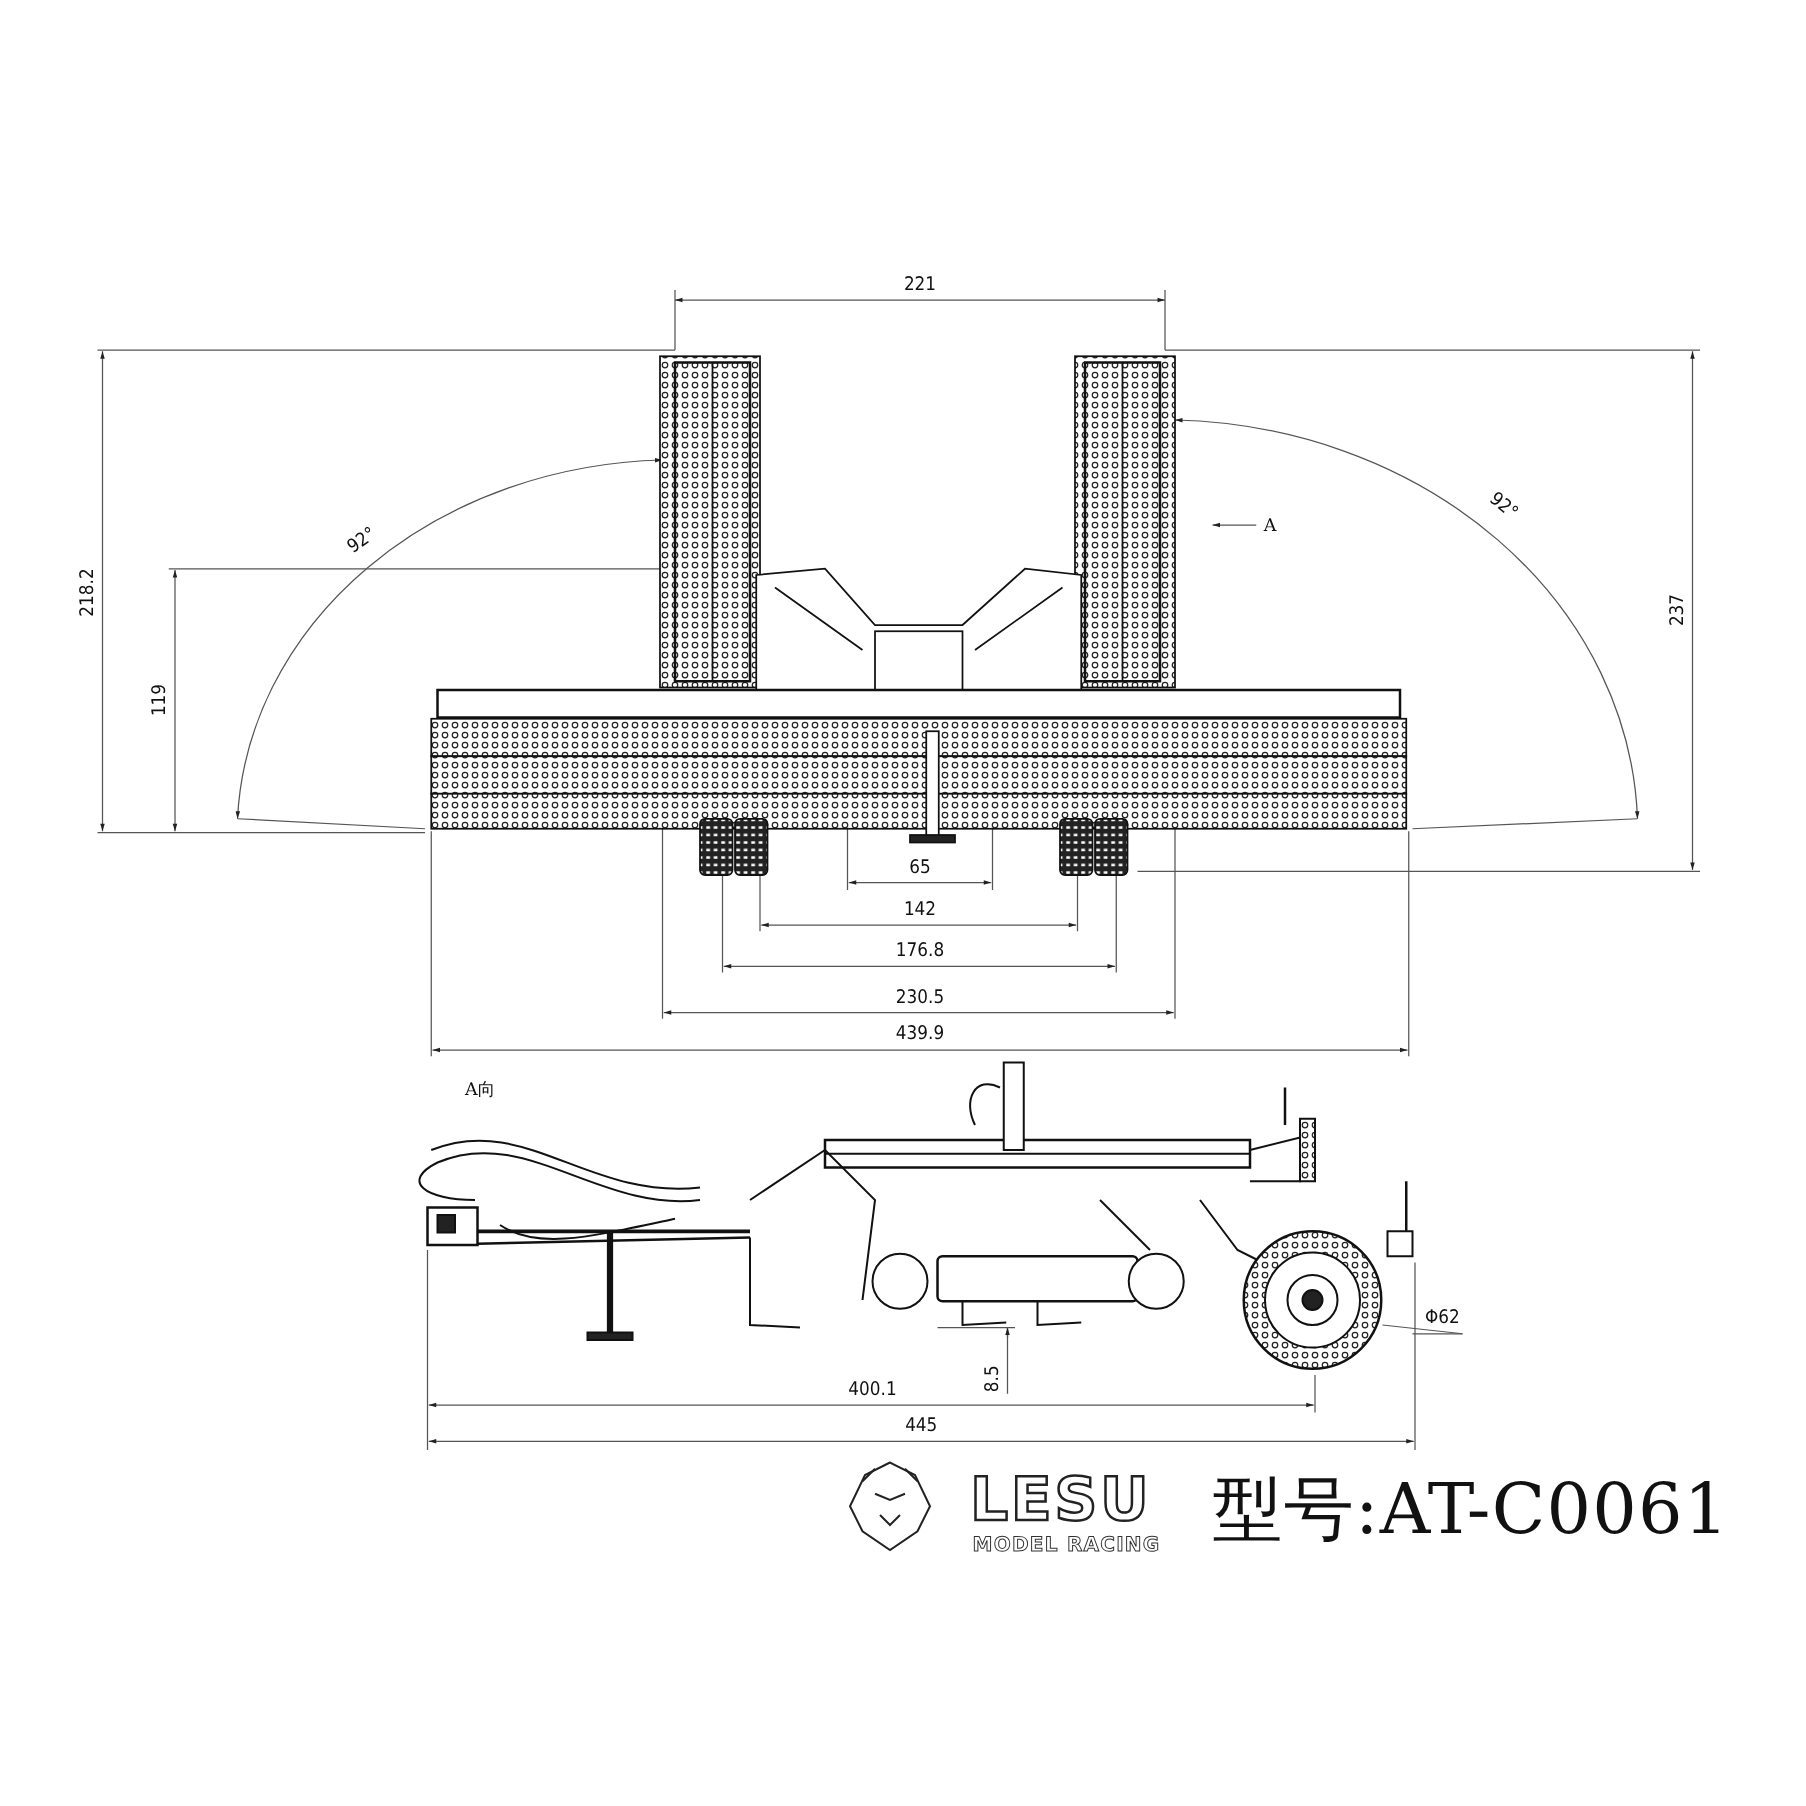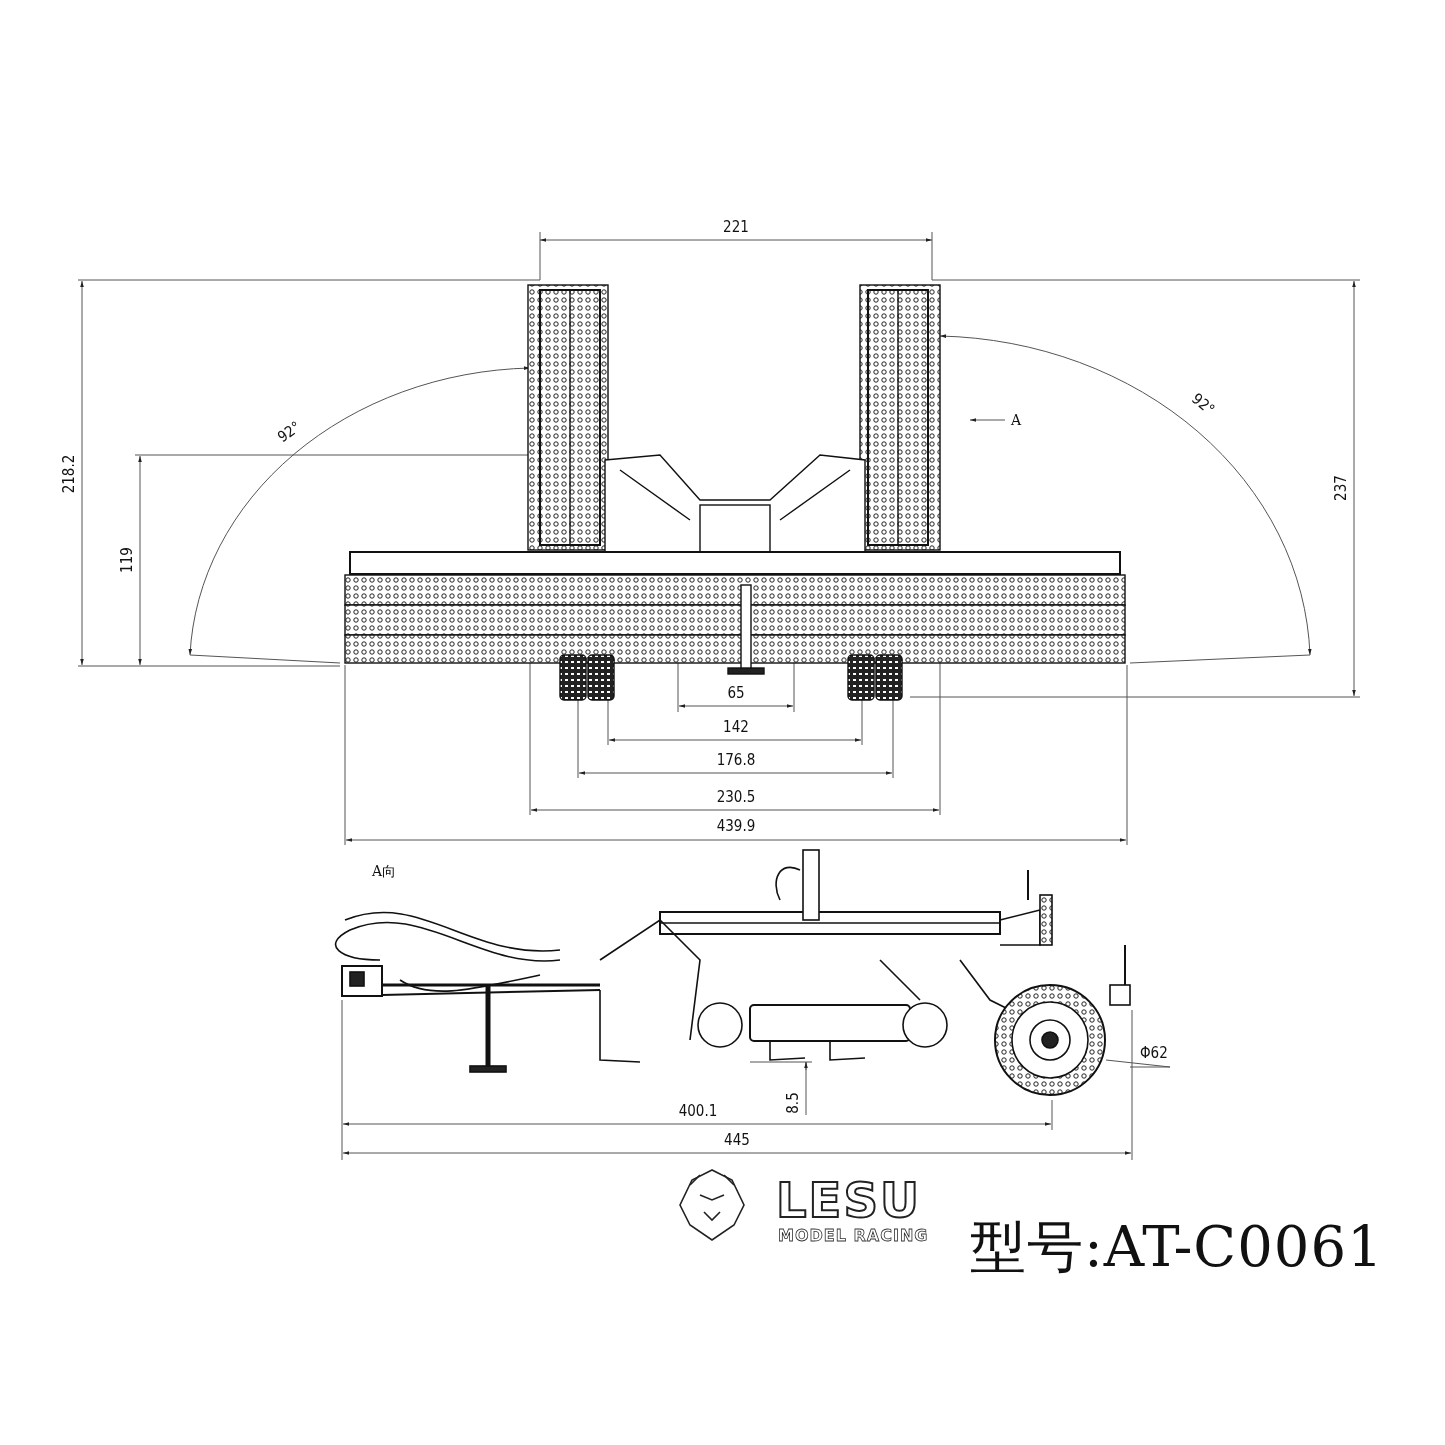--- a/index.html
+++ b/index.html
@@ -1,20 +1,20 @@
 <!DOCTYPE html>
 <html><head>
 <meta charset="utf-8">
 <style>
   html, body { margin: 0; padding: 0; background: #ffffff; }
   body { width: 1445px; height: 1445px; position: relative; overflow: hidden; font-family: "DejaVu Sans", sans-serif; }
   svg { position: absolute; left: 0; top: 0; }
   .dim-text { font-family: "DejaVu Sans Condensed", "DejaVu Sans", sans-serif; font-size: 15px; fill: #111; }
   .label-serif { font-family: "DejaVu Serif", serif; font-size: 14px; fill: #111; }
-  .model-text { position: absolute; left: 970px; top: 1170px; font-family: "DejaVu Serif", "Liberation Serif", serif; font-size: 56px; color: #111; letter-spacing: 1px; white-space: nowrap; margin-top: 40px; }
+  .model-text { position: absolute; left: 970px; top: 1170px; font-family: "DejaVu Serif", "Liberation Serif", serif; font-size: 56px; color: #111; letter-spacing: 1px; white-space: nowrap; }
   .brand-name { position: absolute; left: 776px; top: 1172px; font-family: "DejaVu Sans", sans-serif; font-size: 48px; font-weight: bold; color: #fff; -webkit-text-stroke: 2px #222; letter-spacing: 2px; }
   .brand-sub { position: absolute; left: 778px; top: 1226px; font-family: "DejaVu Sans", sans-serif; font-size: 16px; font-weight: bold; color: #fff; -webkit-text-stroke: 0.8px #333; letter-spacing: 1px; }
 </style>
 </head>
 <body>
 
 <svg width="1445" height="1445" viewBox="0 0 1445 1445" xmlns="http://www.w3.org/2000/svg">
   <defs>
     <marker id="arr" viewBox="0 0 10 10" refX="10" refY="5" markerWidth="8" markerHeight="6" orient="auto-start-reverse">
       <path d="M0,2 L10,5 L0,8 z" fill="#222"></path>

